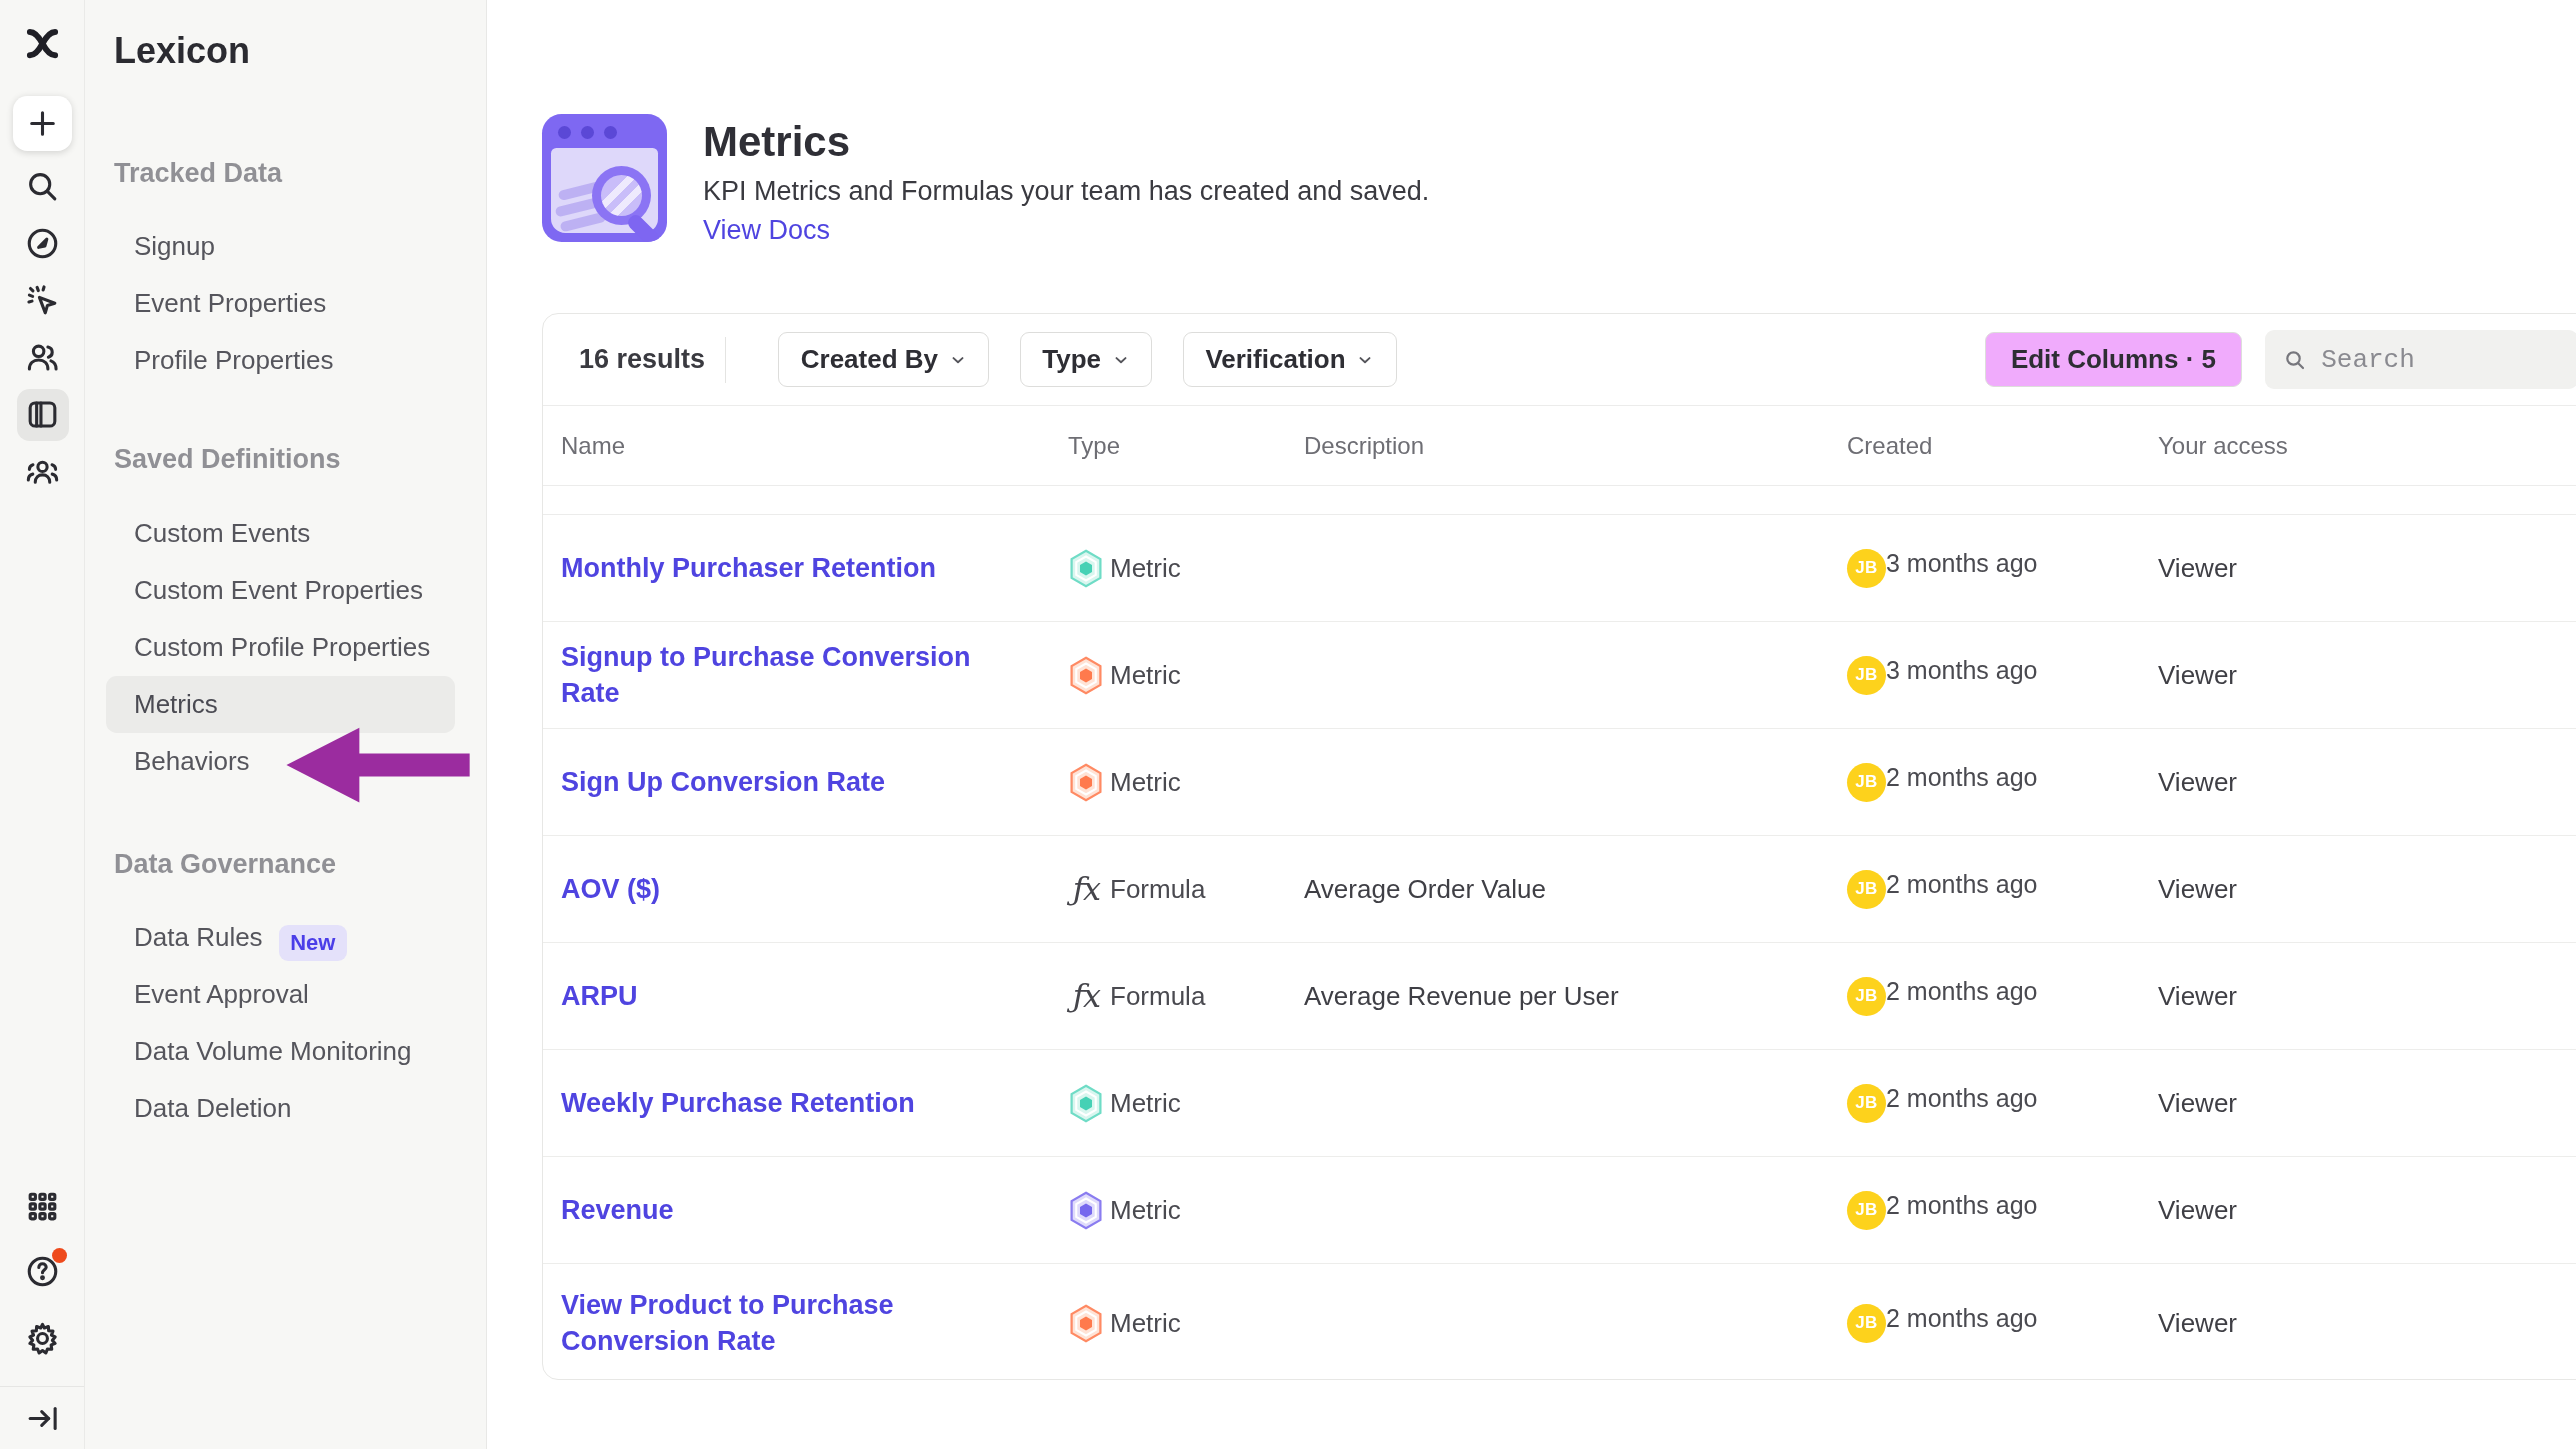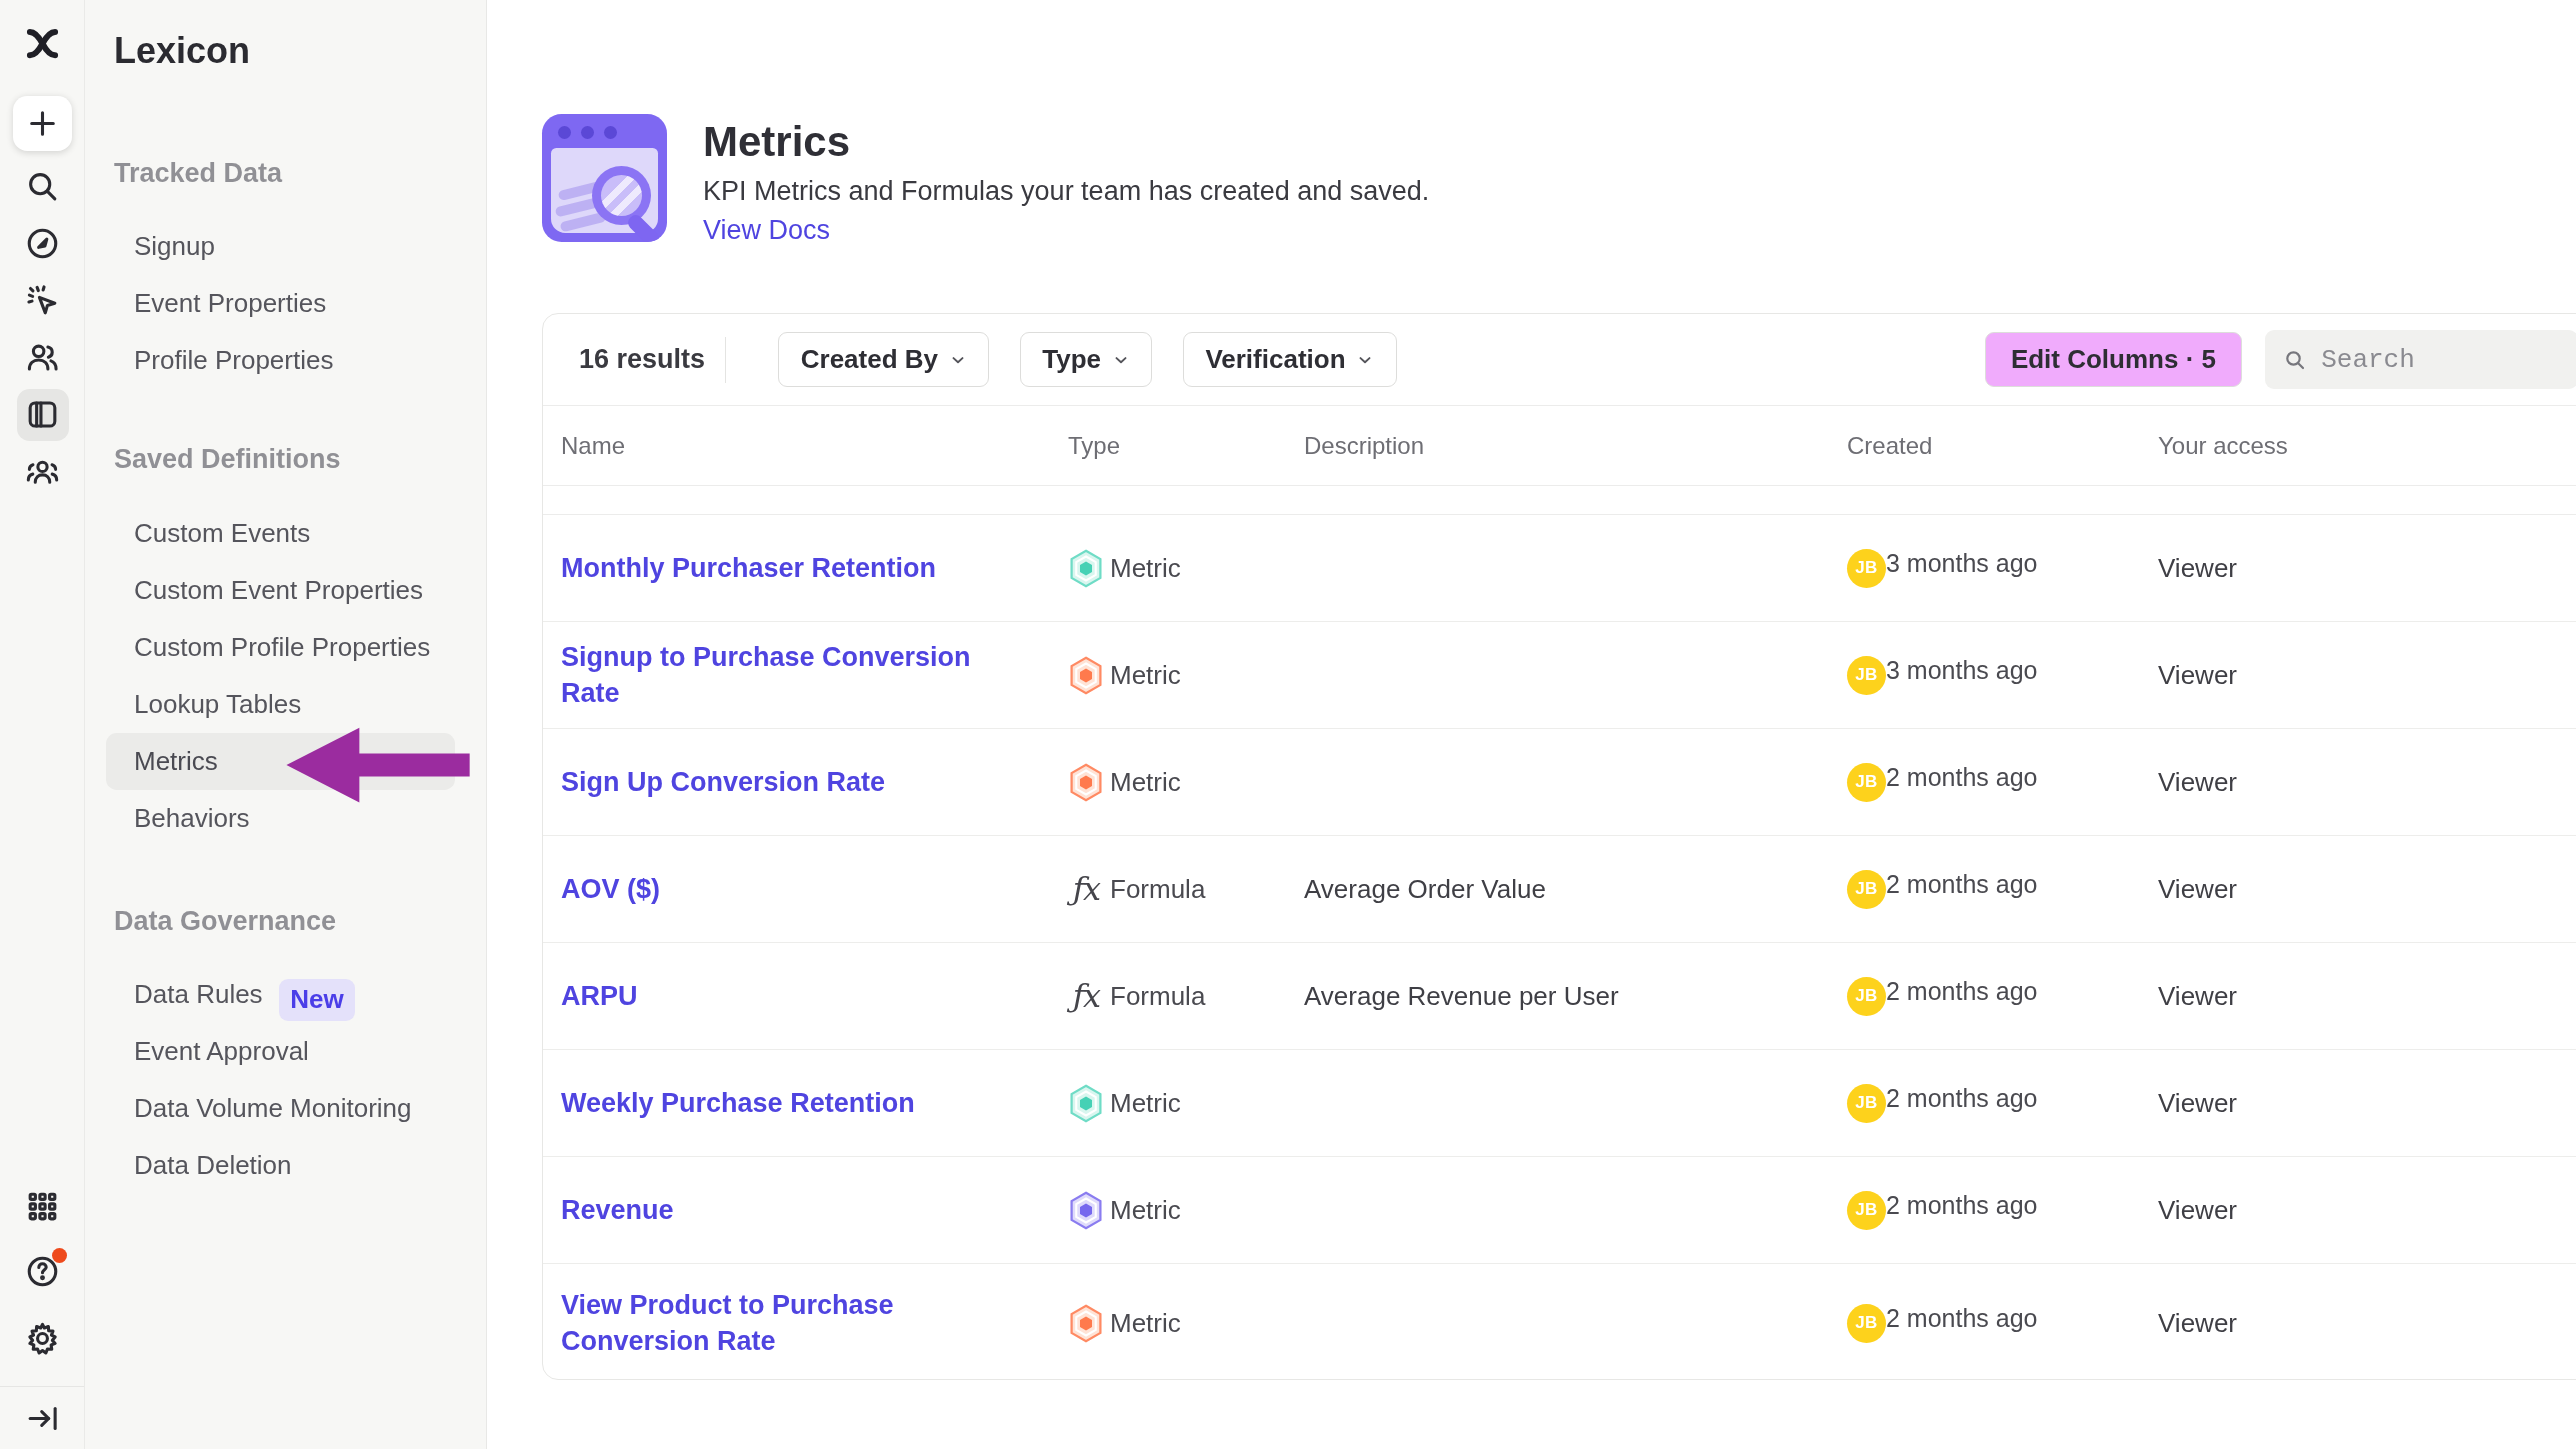--- a/index.html
+++ b/index.html
@@ -28,21 +28,21 @@
     background:#f7f7f5; border-right:1.8px solid #e8e8e6; padding-top:30px; z-index:4; }
   .sidebar-title { font-size:36px; font-weight:bold; color:#2b2b31; padding-left:29px; height:43px; }
   .nav-section-title { font-size:27px; font-weight:bold; color:#909095; padding-left:29px; height:39px; }
   .sec-1 { margin-top:85px; }
   .sec-2 { margin-top:55px; }
   .sec-3 { margin-top:59px; }
   .nav-items { margin-top:21.3px; }
   .nav-item { height:57px; display:flex; align-items:center; margin:0 31px 0 20.5px;
     padding-left:28.5px; border-radius:10.7px; font-size:26px; color:#55555c; cursor:pointer; gap:16px; }
   .nav-item.active { background:#ebebe9; color:#4a4a52; }
-  .new-badge { background:#e4e1fa; color:#4b3ee8; font-size:26px; font-weight:bold;
+  .new-badge { background:#e4e1fa; color:#4b3ee8; font-size:22px; font-weight:bold;
     padding:5.3px 11.6px; border-radius:9px;margin-top:11px; }
 
   
   .main { position:absolute; left:488px; top:0; right:0; height:1450px; background:#fff; }
 
   
   .page-header { position:absolute; left:54px; top:114px; display:flex; gap:36px; }
   .app-icon { position:relative; width:125px; height:128px; border-radius:19.6px; background:#7e68f2; overflow:hidden; flex:none; }
   .app-icon .dot { position:absolute; top:11.6px; width:13.3px; height:13.3px; border-radius:50%; background:#5b48d6; }
   .app-icon .body { position:absolute; left:9px; right:9px; top:34px; bottom:9px;
@@ -242,24 +242,20 @@
       <div class="nav-item">
         <span>Custom Event Properties</span>
 
       </div>
 
       <div class="nav-item">
         <span>Custom Profile Properties</span>
 
       </div>
 
-      <div class="nav-item">
-        <span>Lookup Tables</span>
-
-      </div>
 
       <div class="nav-item active">
         <span>Metrics</span>
 
       </div>
 
       <div class="nav-item">
         <span>Behaviors</span>
 
       </div>

